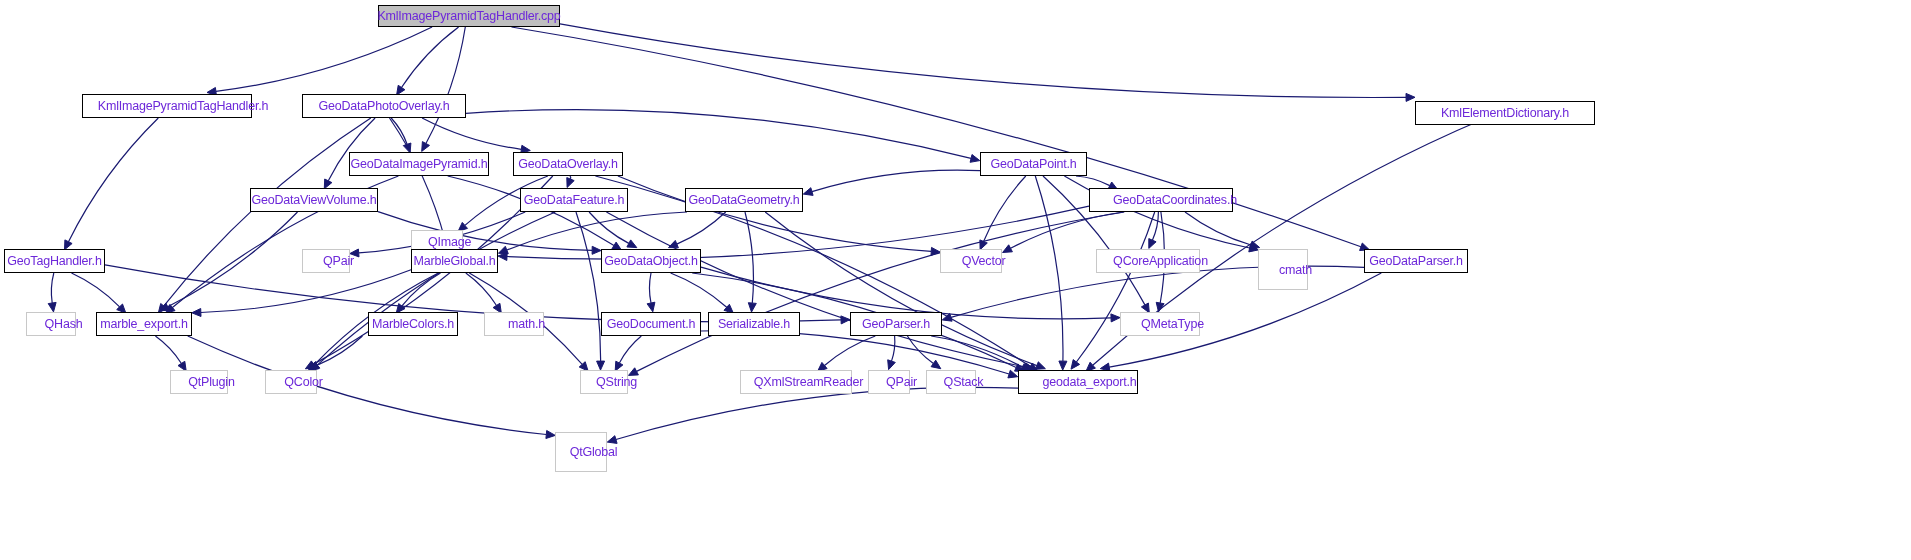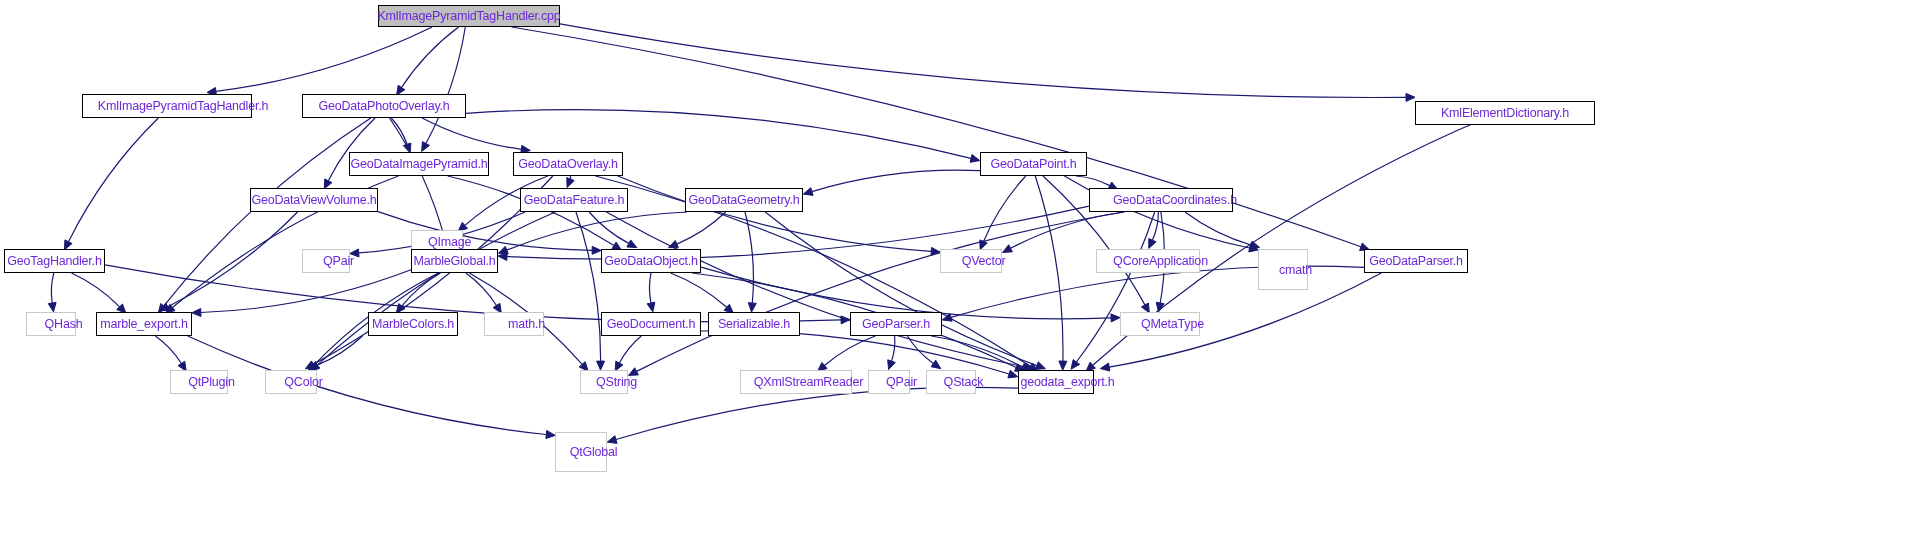--- a/index.html
+++ b/index.html
@@ -254,19 +254,19 @@
     </div>
     <div class="node ext" style="left: 740px; top: 370px; width: 112px; height: 24px;">
       <span>QXmlStreamReader</span>
     </div>
     <div class="node ext" style="left: 868px; top: 370px; width: 42px; height: 24px;">
       <span>QPair</span>
     </div>
     <div class="node ext" style="left: 926px; top: 370px; width: 50px; height: 24px;">
       <span>QStack</span>
     </div>
-    <div class="node local" style="left: 1018px; top: 370px; width: 76px; height: 24px; padding-left: 23px;">
+    <div class="node local" style="left: 1018px; top: 370px; width: 120px; height: 24px; padding-left: 23px;">
       <span>geodata_export.h</span>
     </div>
     <div class="node ext" style="left: 555px; top: 432px; width: 52px; height: 40px;">
       <span>QtGlobal</span>
     </div>
   </div>
 
 </body></html>

